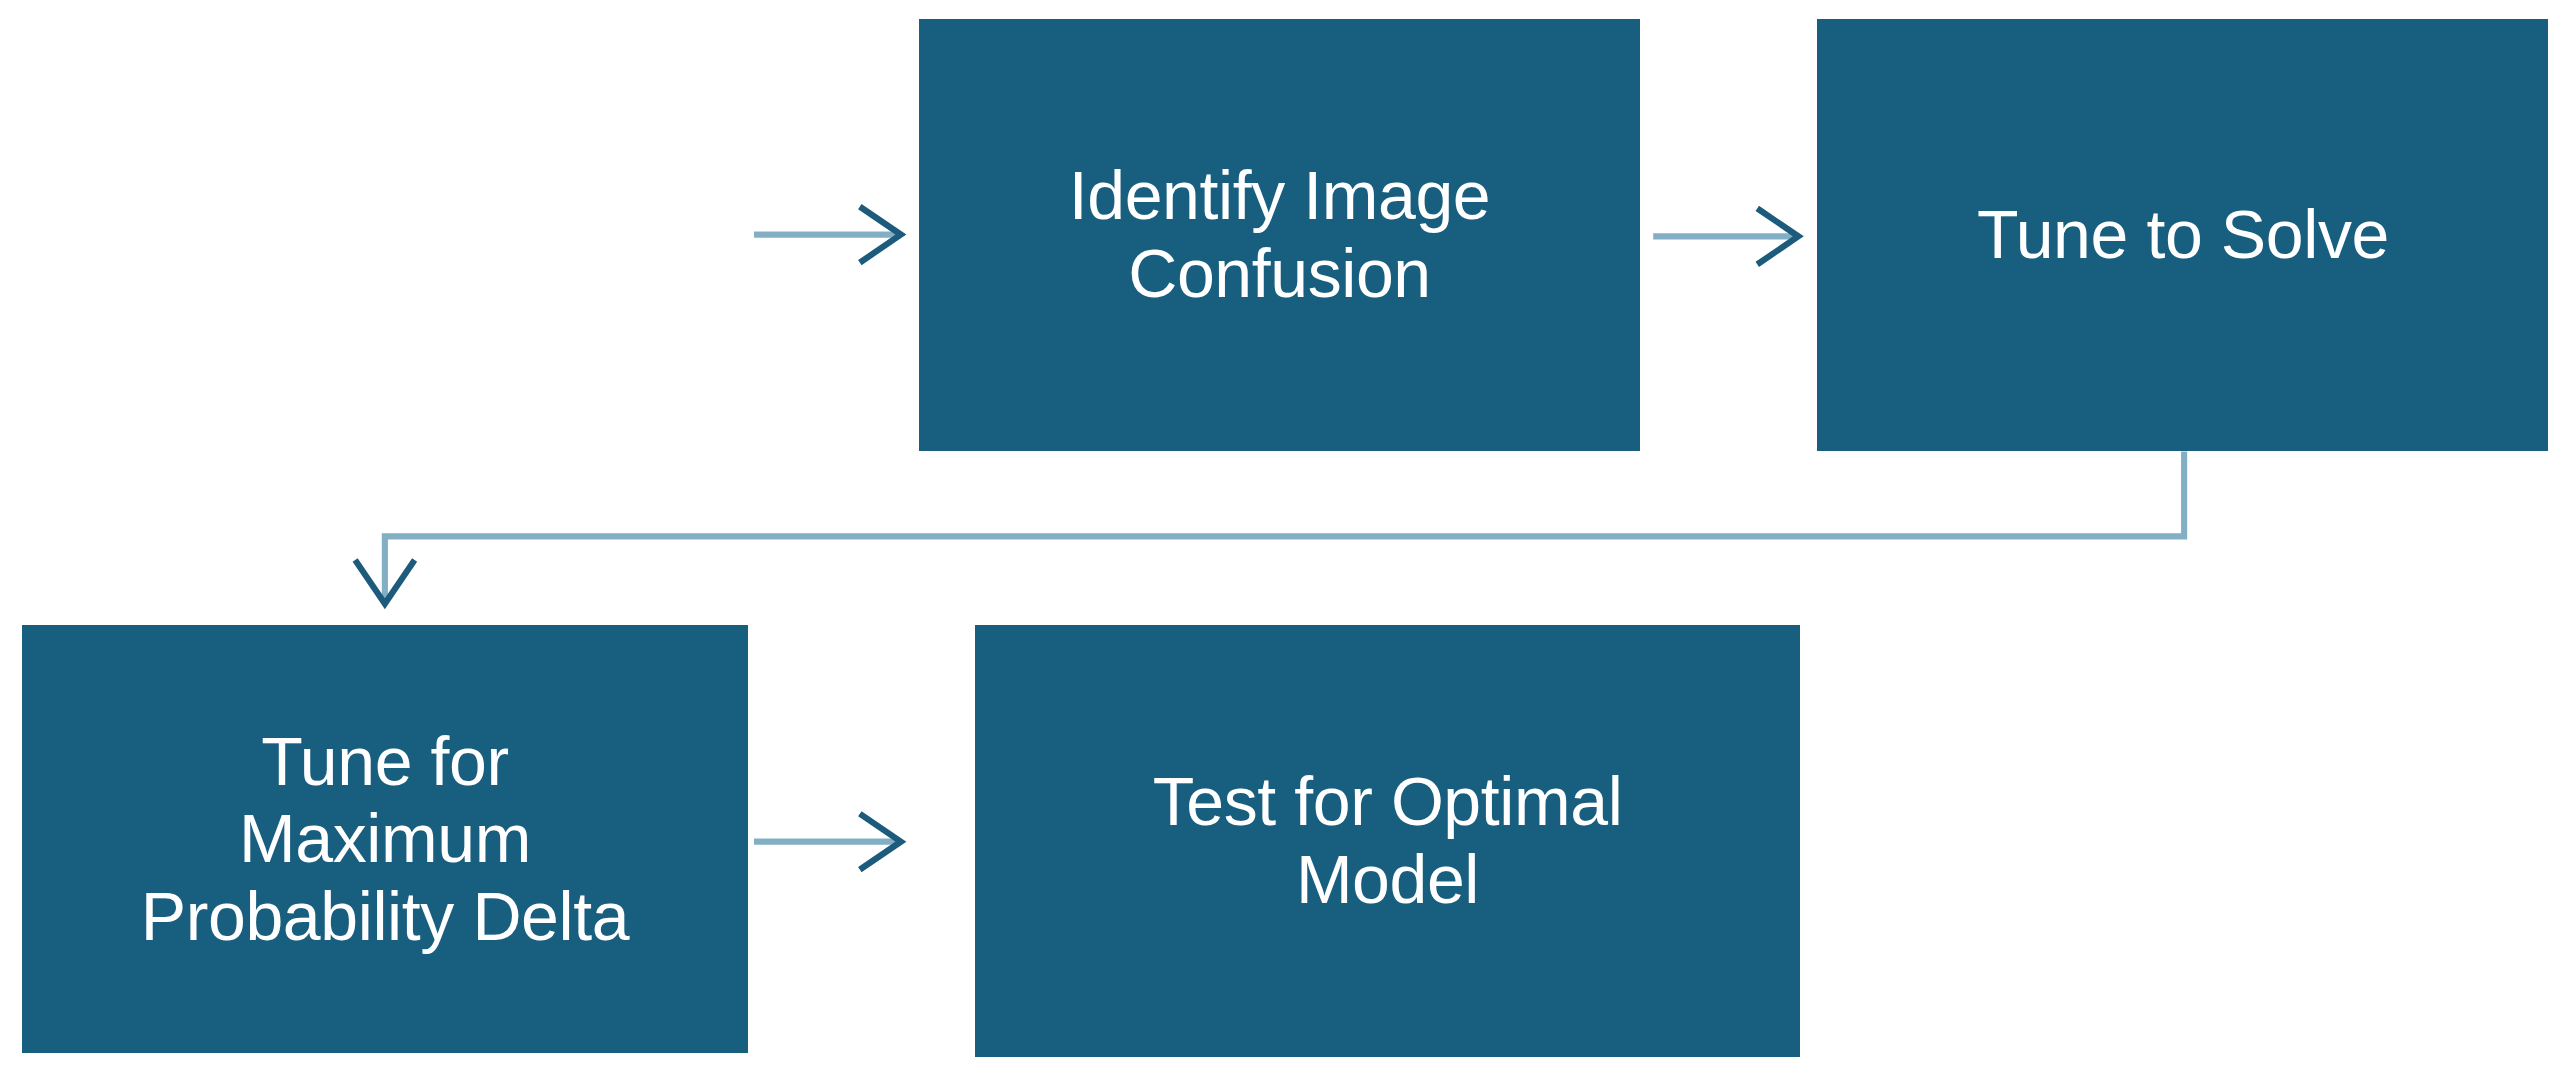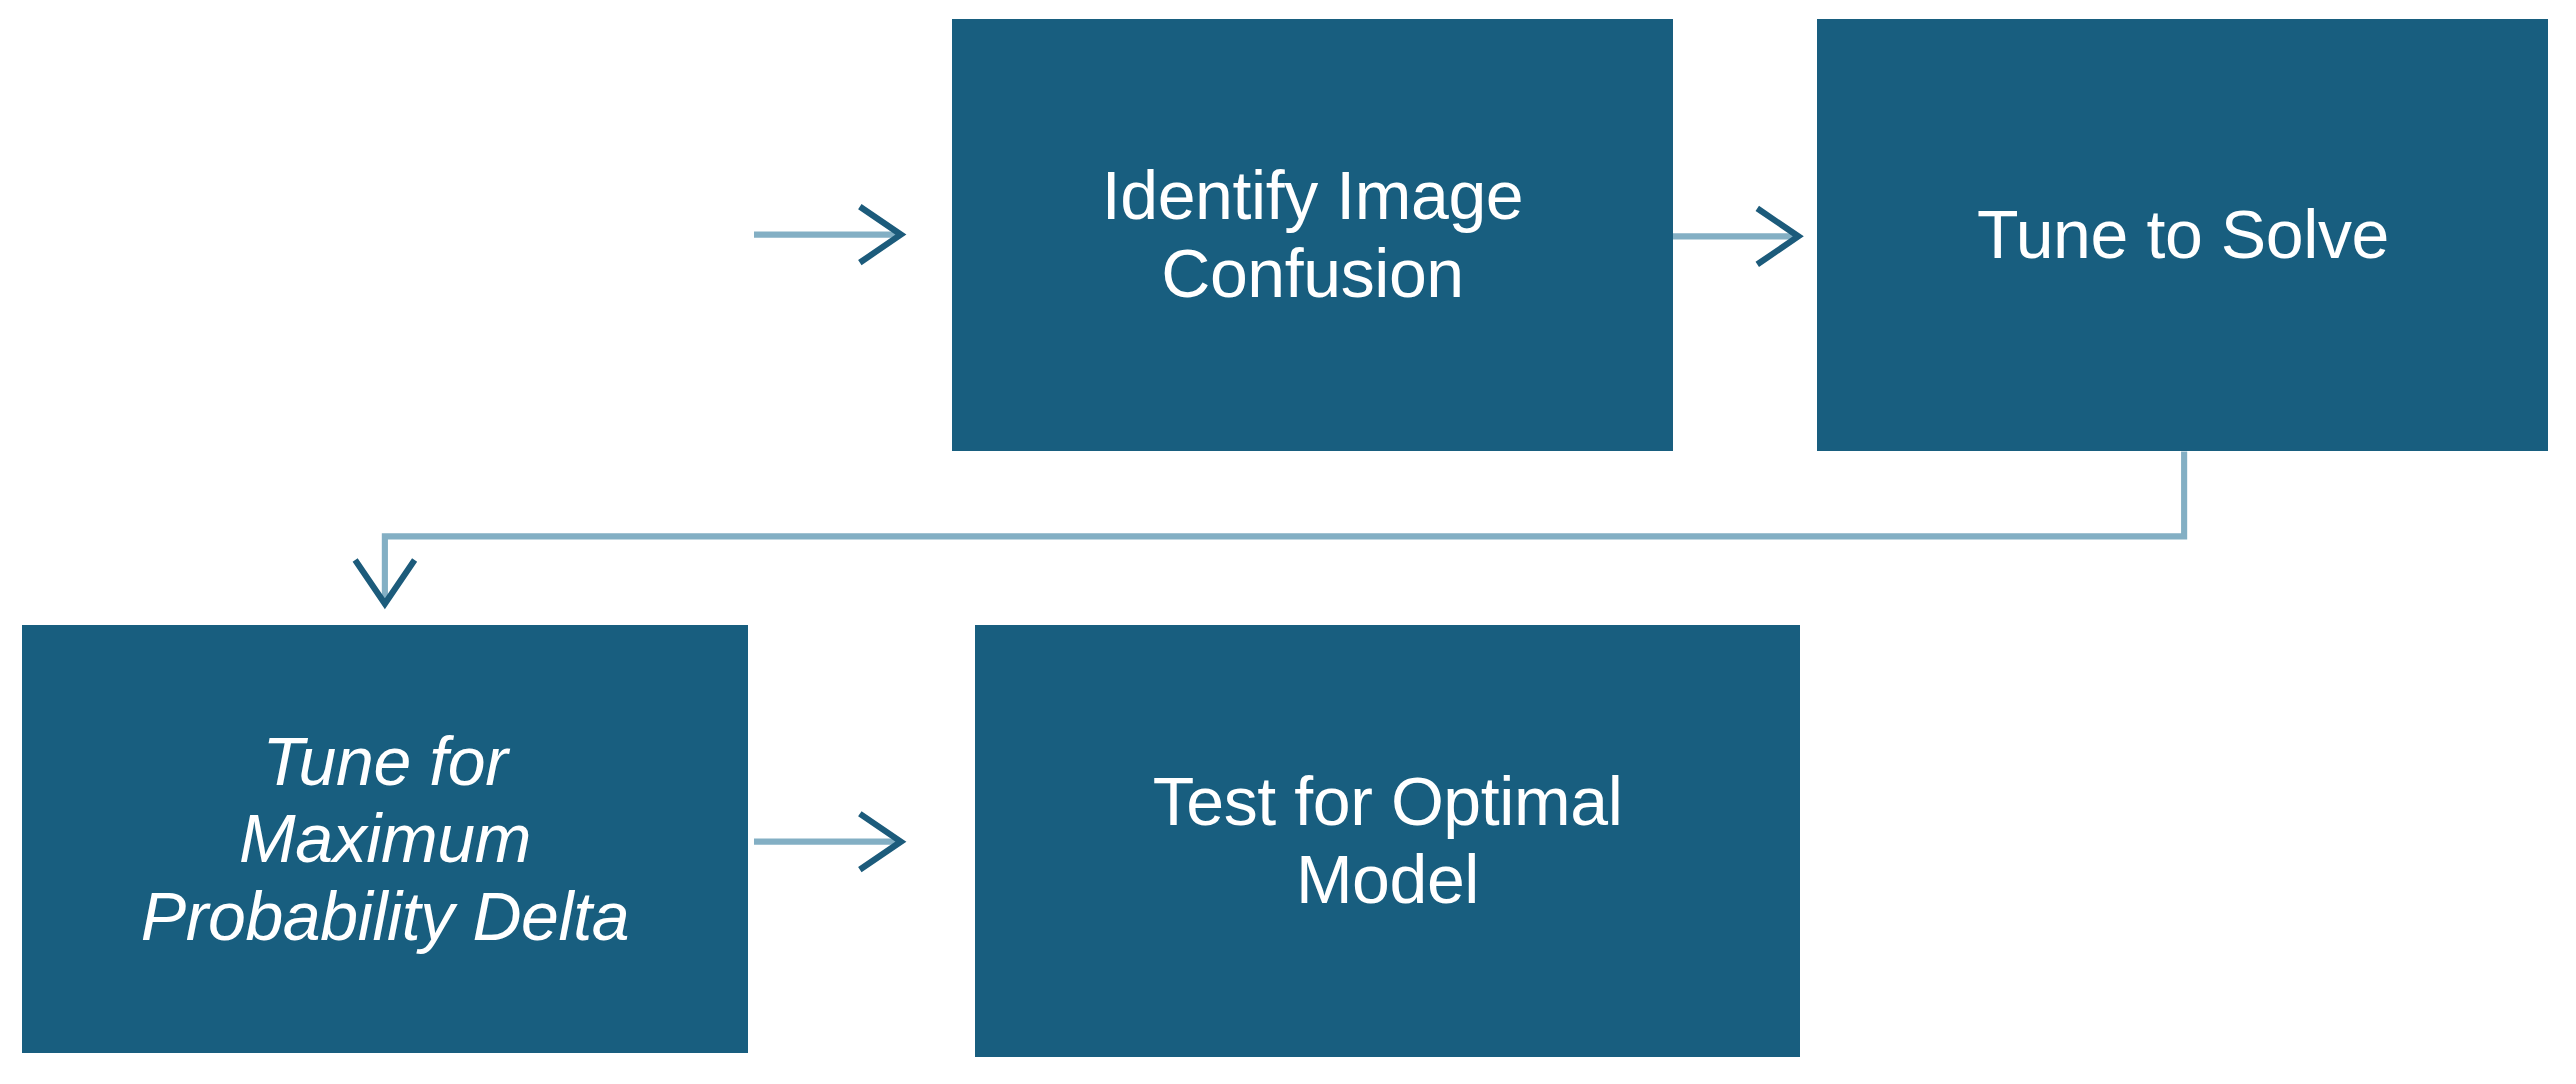--- a/index.html
+++ b/index.html
@@ -65,27 +65,27 @@
     letter-spacing: -0.4px;
     white-space: pre-line;
     display: block;
   }
 
   
   #node-baseline-control-accuracy {
     left: 22px;  top: 19px;  width: 726px;  height: 432px;
   }
   #node-identify-image-confusion {
-    left: 952px; top: 19px; width: 721px;  height: 432px;
+    left: 919px; top: 19px; width: 721px;  height: 432px;
   }
   #node-tune-to-solve {
     left: 1817px; top: 19px; width: 731px;  height: 432px; padding-left: 24px;
   }
   #node-tune-for-maximum-probability-delta {
-    left: 22px;  top: 625px; width: 726px;  height: 428px; font-style: italic;
+    left: 22px;  top: 625px; width: 726px;  height: 428px;
   }
   #node-test-for-optimal-model {
     left: 975px; top: 625px; width: 825px; height: 432px;
   }
 </style>
 </head>
 <body>
 
 <div id="canvas">
 

